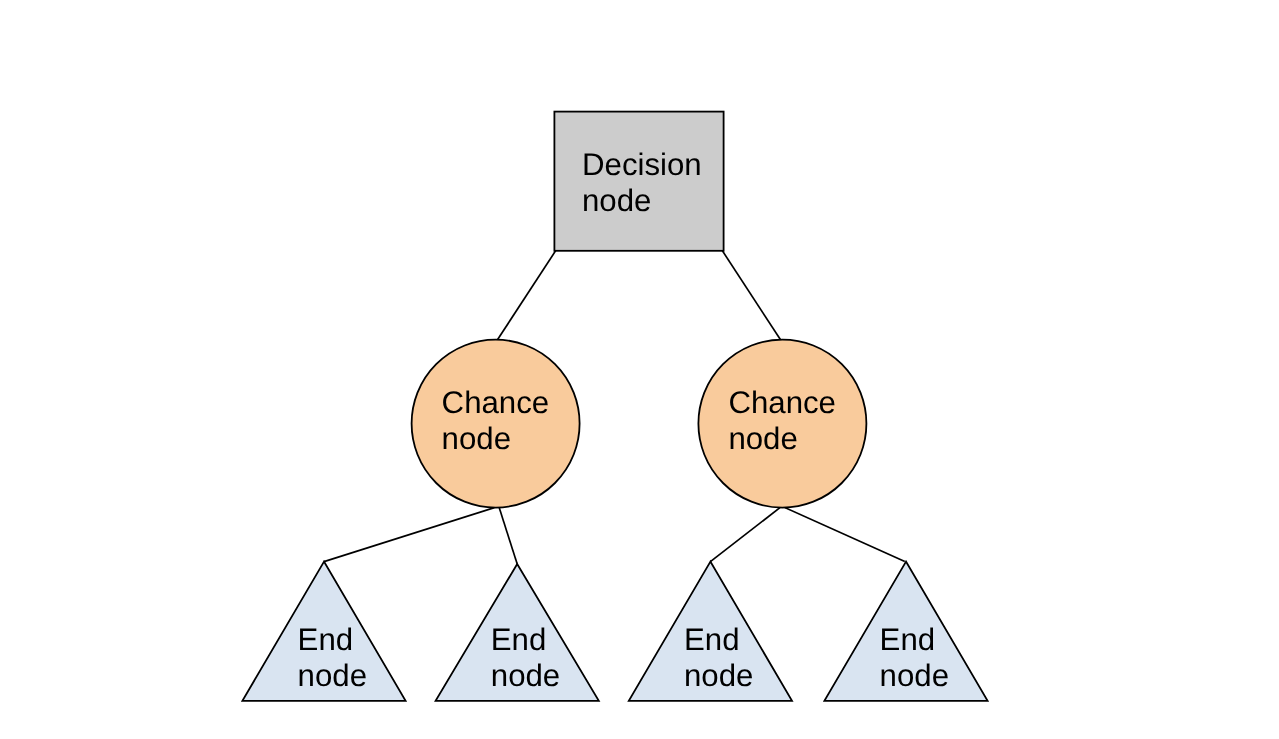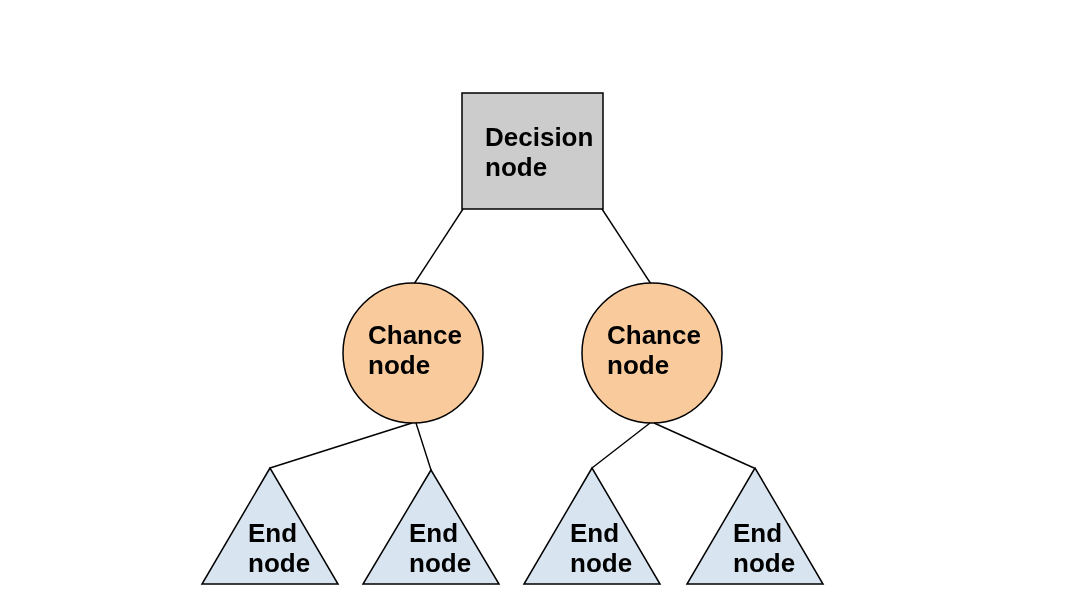--- a/index.html
+++ b/index.html
@@ -6,21 +6,20 @@
     margin: 0;
     padding: 0;
     background: #ffffff;
   }
   .canvas {
     position: relative;
     width: 1066px;
     height: 616px;
     background: #ffffff;
     overflow: hidden;
-    font-weight: bold;
   }
   svg {
     display: block;
   }
   .edge {
     stroke: #000000;
     stroke-width: 1.4;
     fill: none;
   }
   .shape {

